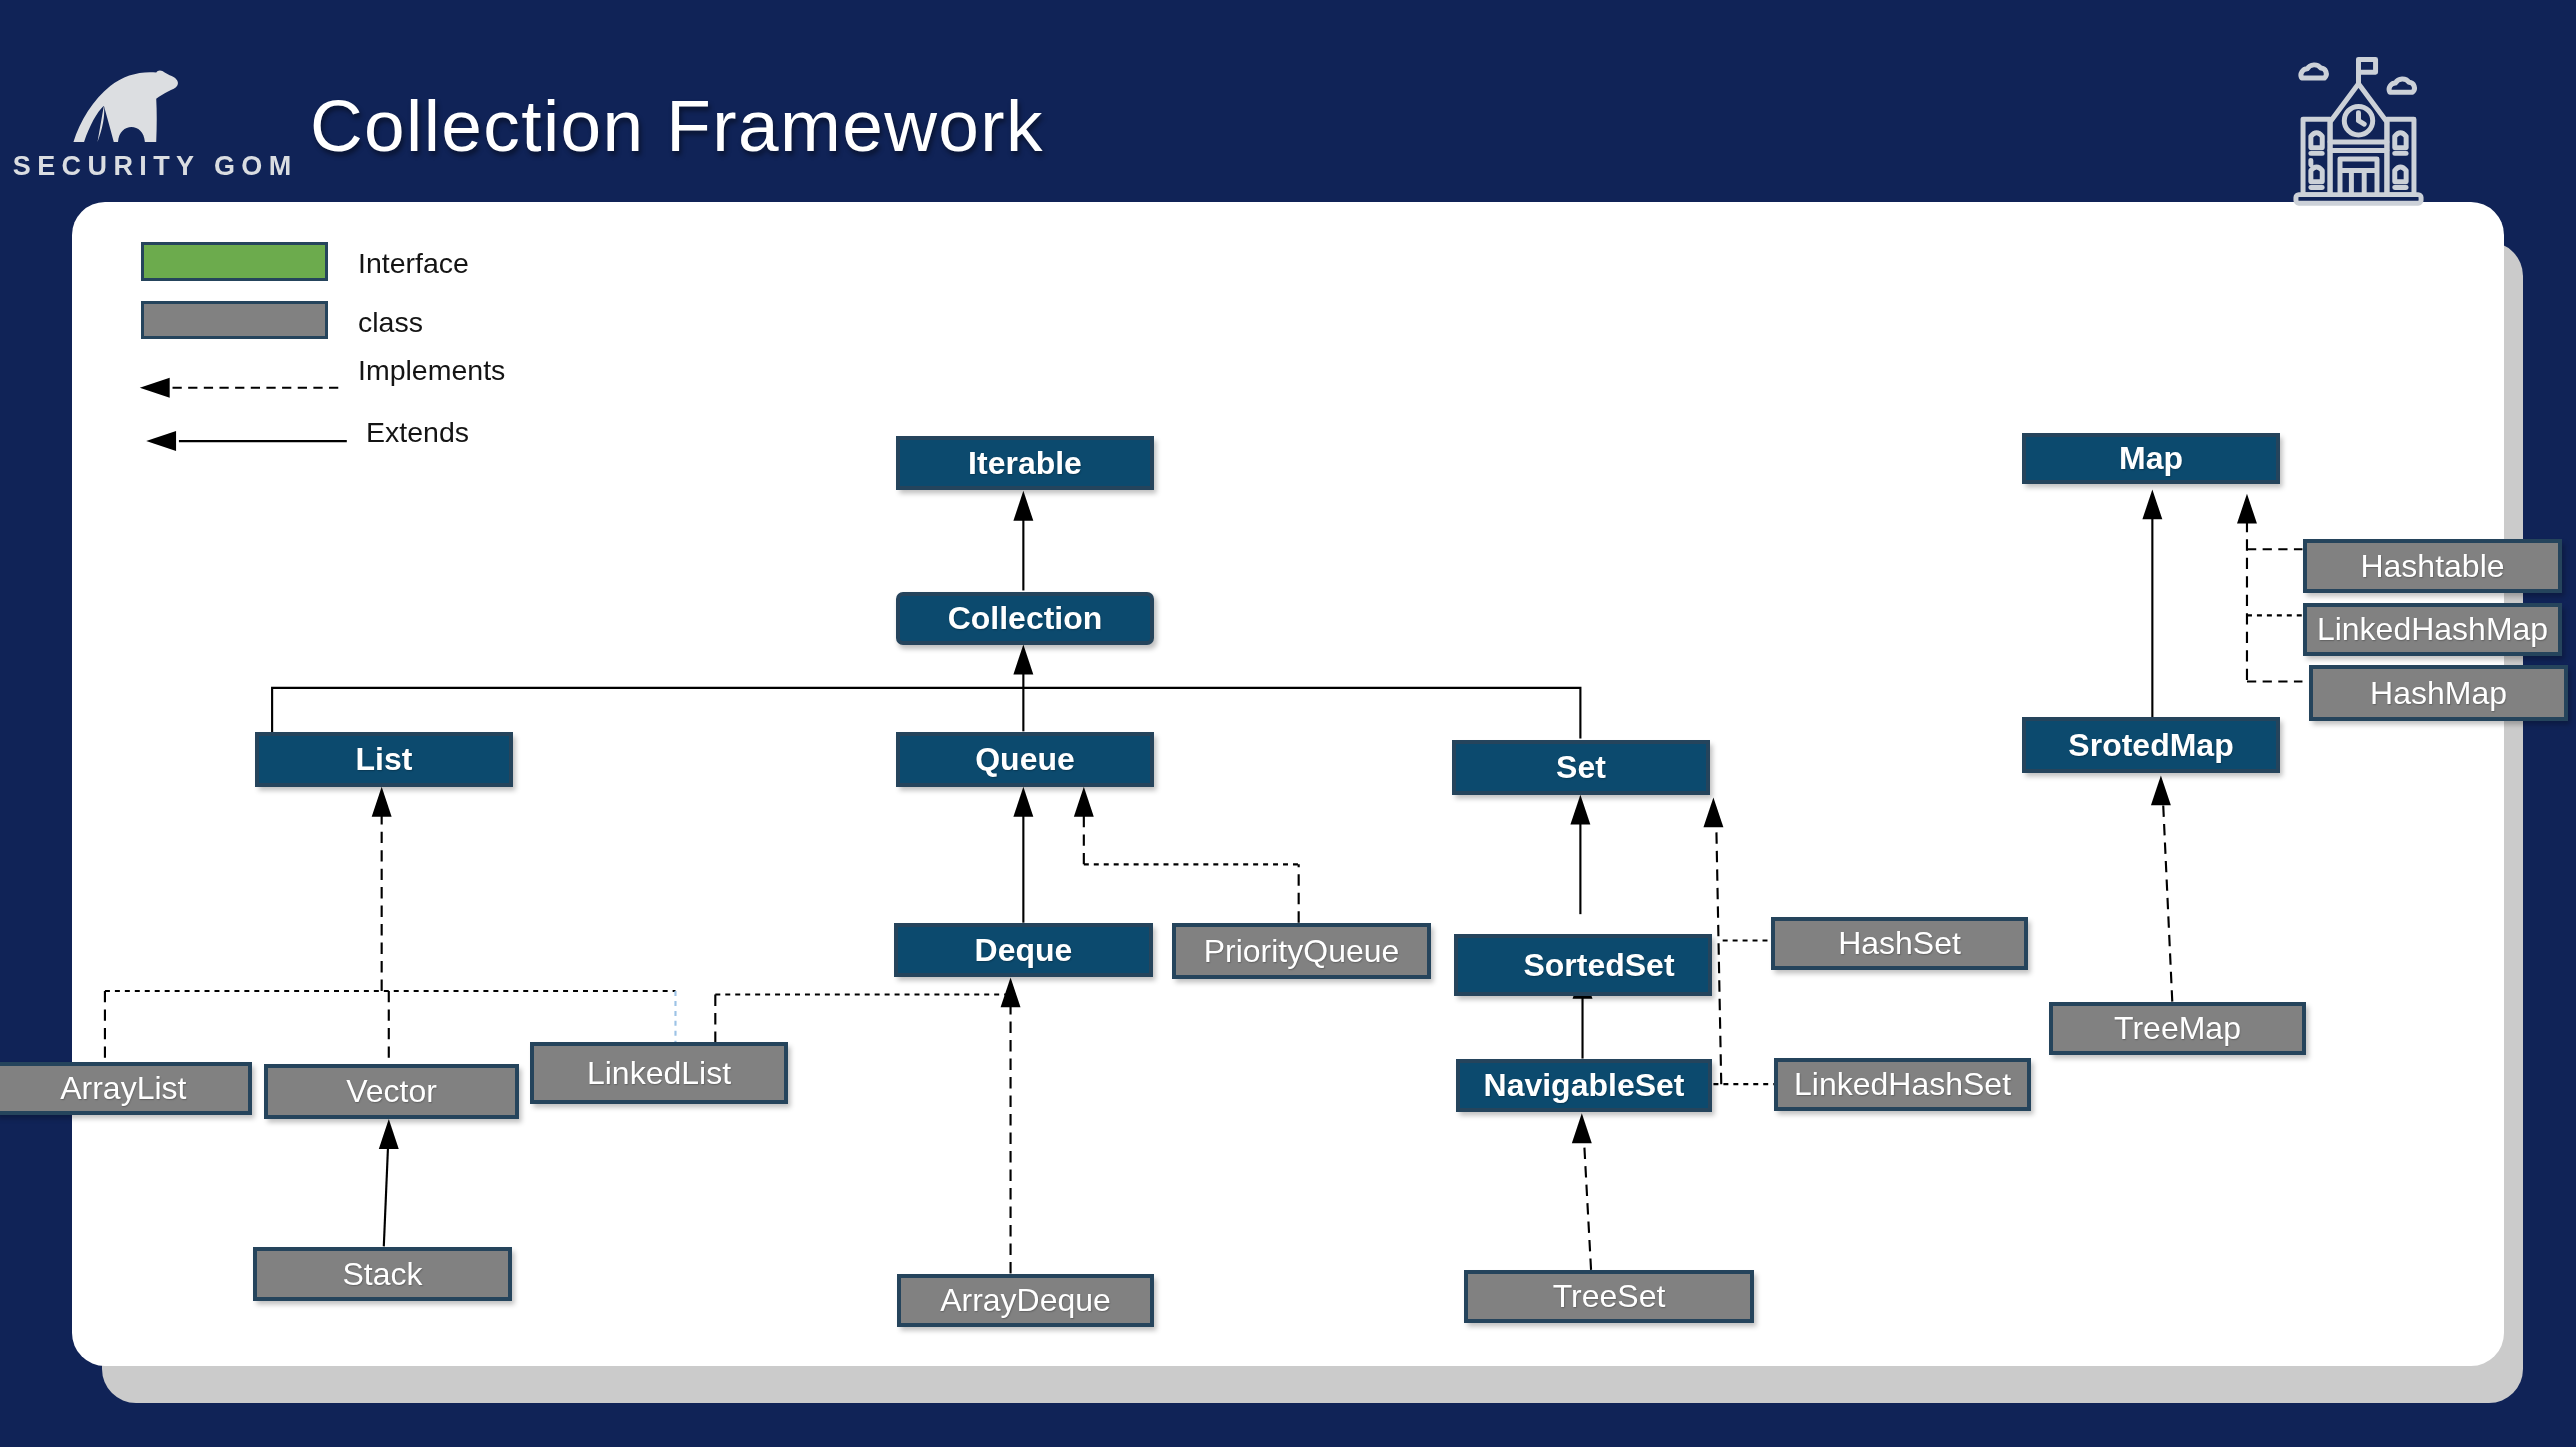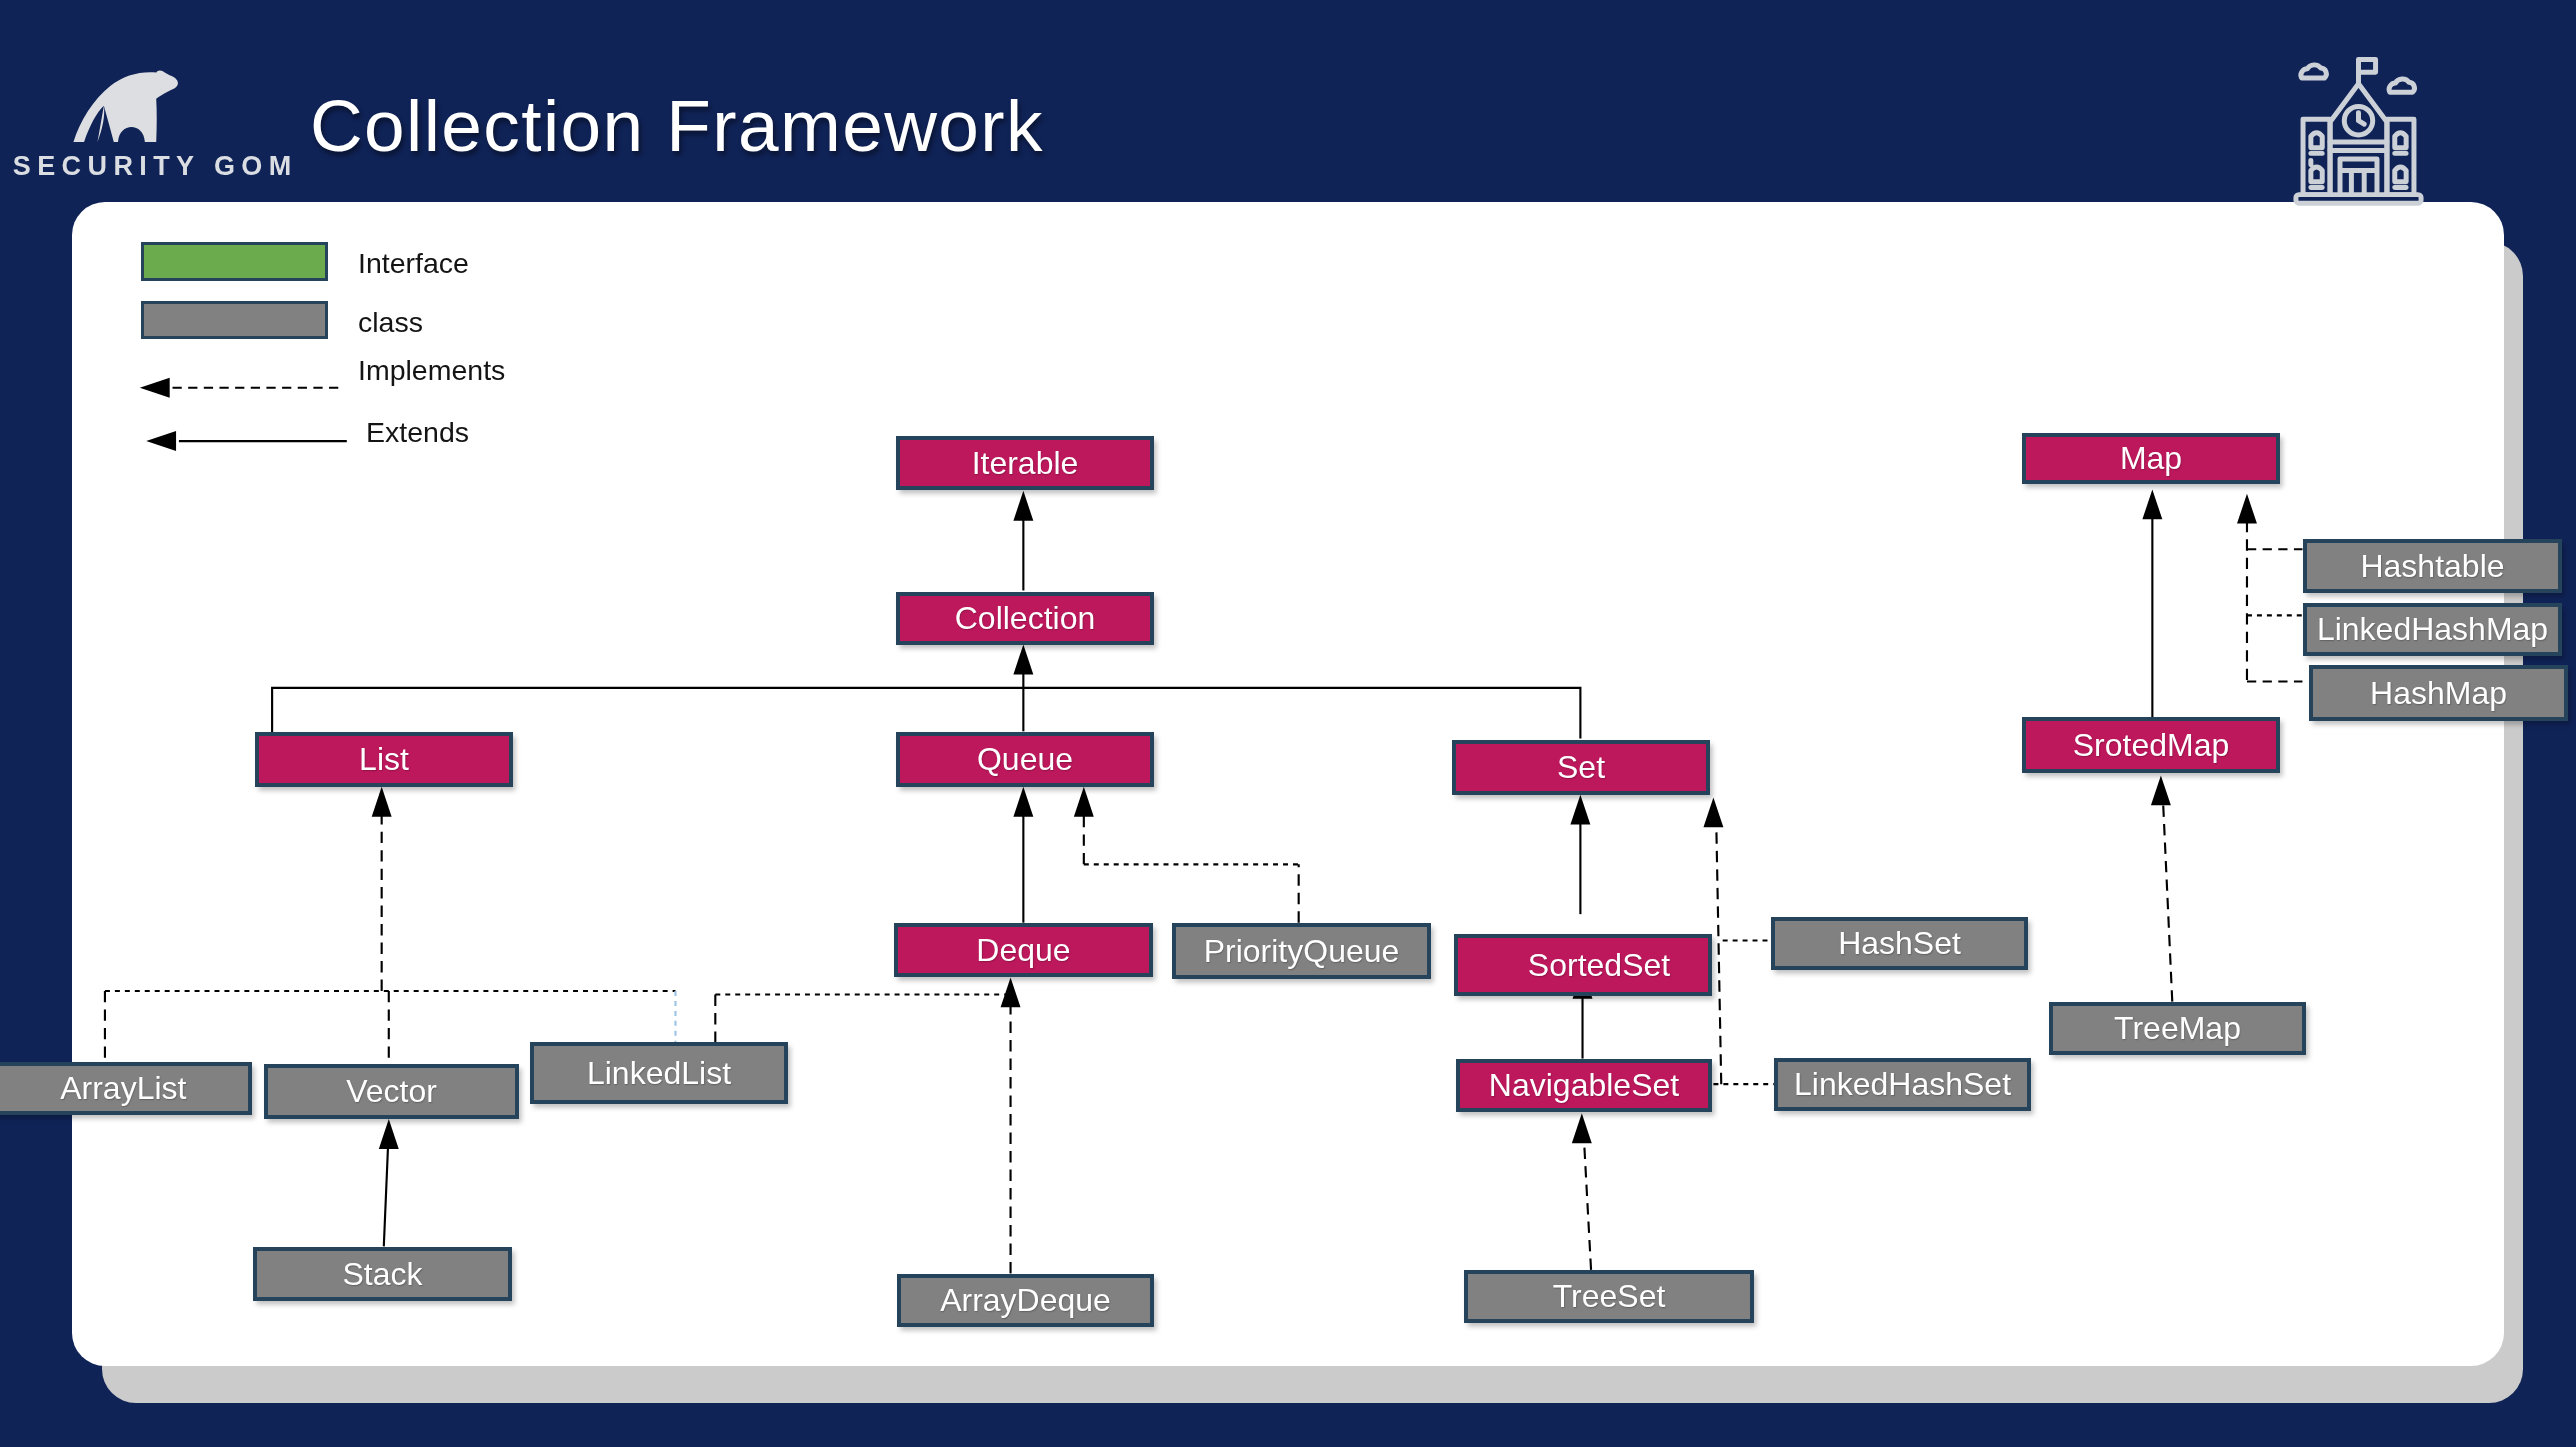--- a/index.html
+++ b/index.html
@@ -69,21 +69,21 @@
   .accent-dash{stroke:#9dc3e6 !important;}
   .arrowhead{fill:#000;stroke:none;}
 
   
   .node{
     position:absolute;
     border:4.3px solid #25445c;box-sizing:border-box;
     display:flex;align-items:center;justify-content:center;
     box-shadow:2.8px 3.6px 5px rgba(0,0,0,0.25);
   }
-  .node.interface{background:#be185d;}
+  .node.interface{background:#0c4a6e;font-weight:bold;}
   .node.class{background:#818181;}
   .node span{
     color:#ffffff;font-size:32px;
     text-shadow:0.7px 1.4px 1.4px rgba(0,0,0,0.25);
     white-space:nowrap;
   }
 </style>
 </head>
 <body>
 
@@ -200,21 +200,21 @@
       <path class="dash-med" d="M3158,772 H3236"></path>
       <path class="dash-fine" d="M3158,865 H3236"></path>
       <path class="dash-med" d="M3158,958 H3236"></path>
     </g>
   </svg>
 
   <div id="nodes">
       <div class="node interface" style="left: 896px; top: 436px; width: 258px; height: 54px;">
         <span>Iterable</span>
       </div>
-      <div class="node interface" style="left: 896px; top: 592px; width: 258px; height: 53px;">
+      <div class="node interface" style="left: 896px; top: 592px; width: 258px; height: 53px; border-radius: 7px;">
         <span>Collection</span>
       </div>
       <div class="node interface" style="left: 255px; top: 732px; width: 258px; height: 55px;">
         <span>List</span>
       </div>
       <div class="node interface" style="left: 896px; top: 732px; width: 258px; height: 55px;">
         <span>Queue</span>
       </div>
       <div class="node interface" style="left: 1452px; top: 740px; width: 258px; height: 55px;">
         <span>Set</span>

